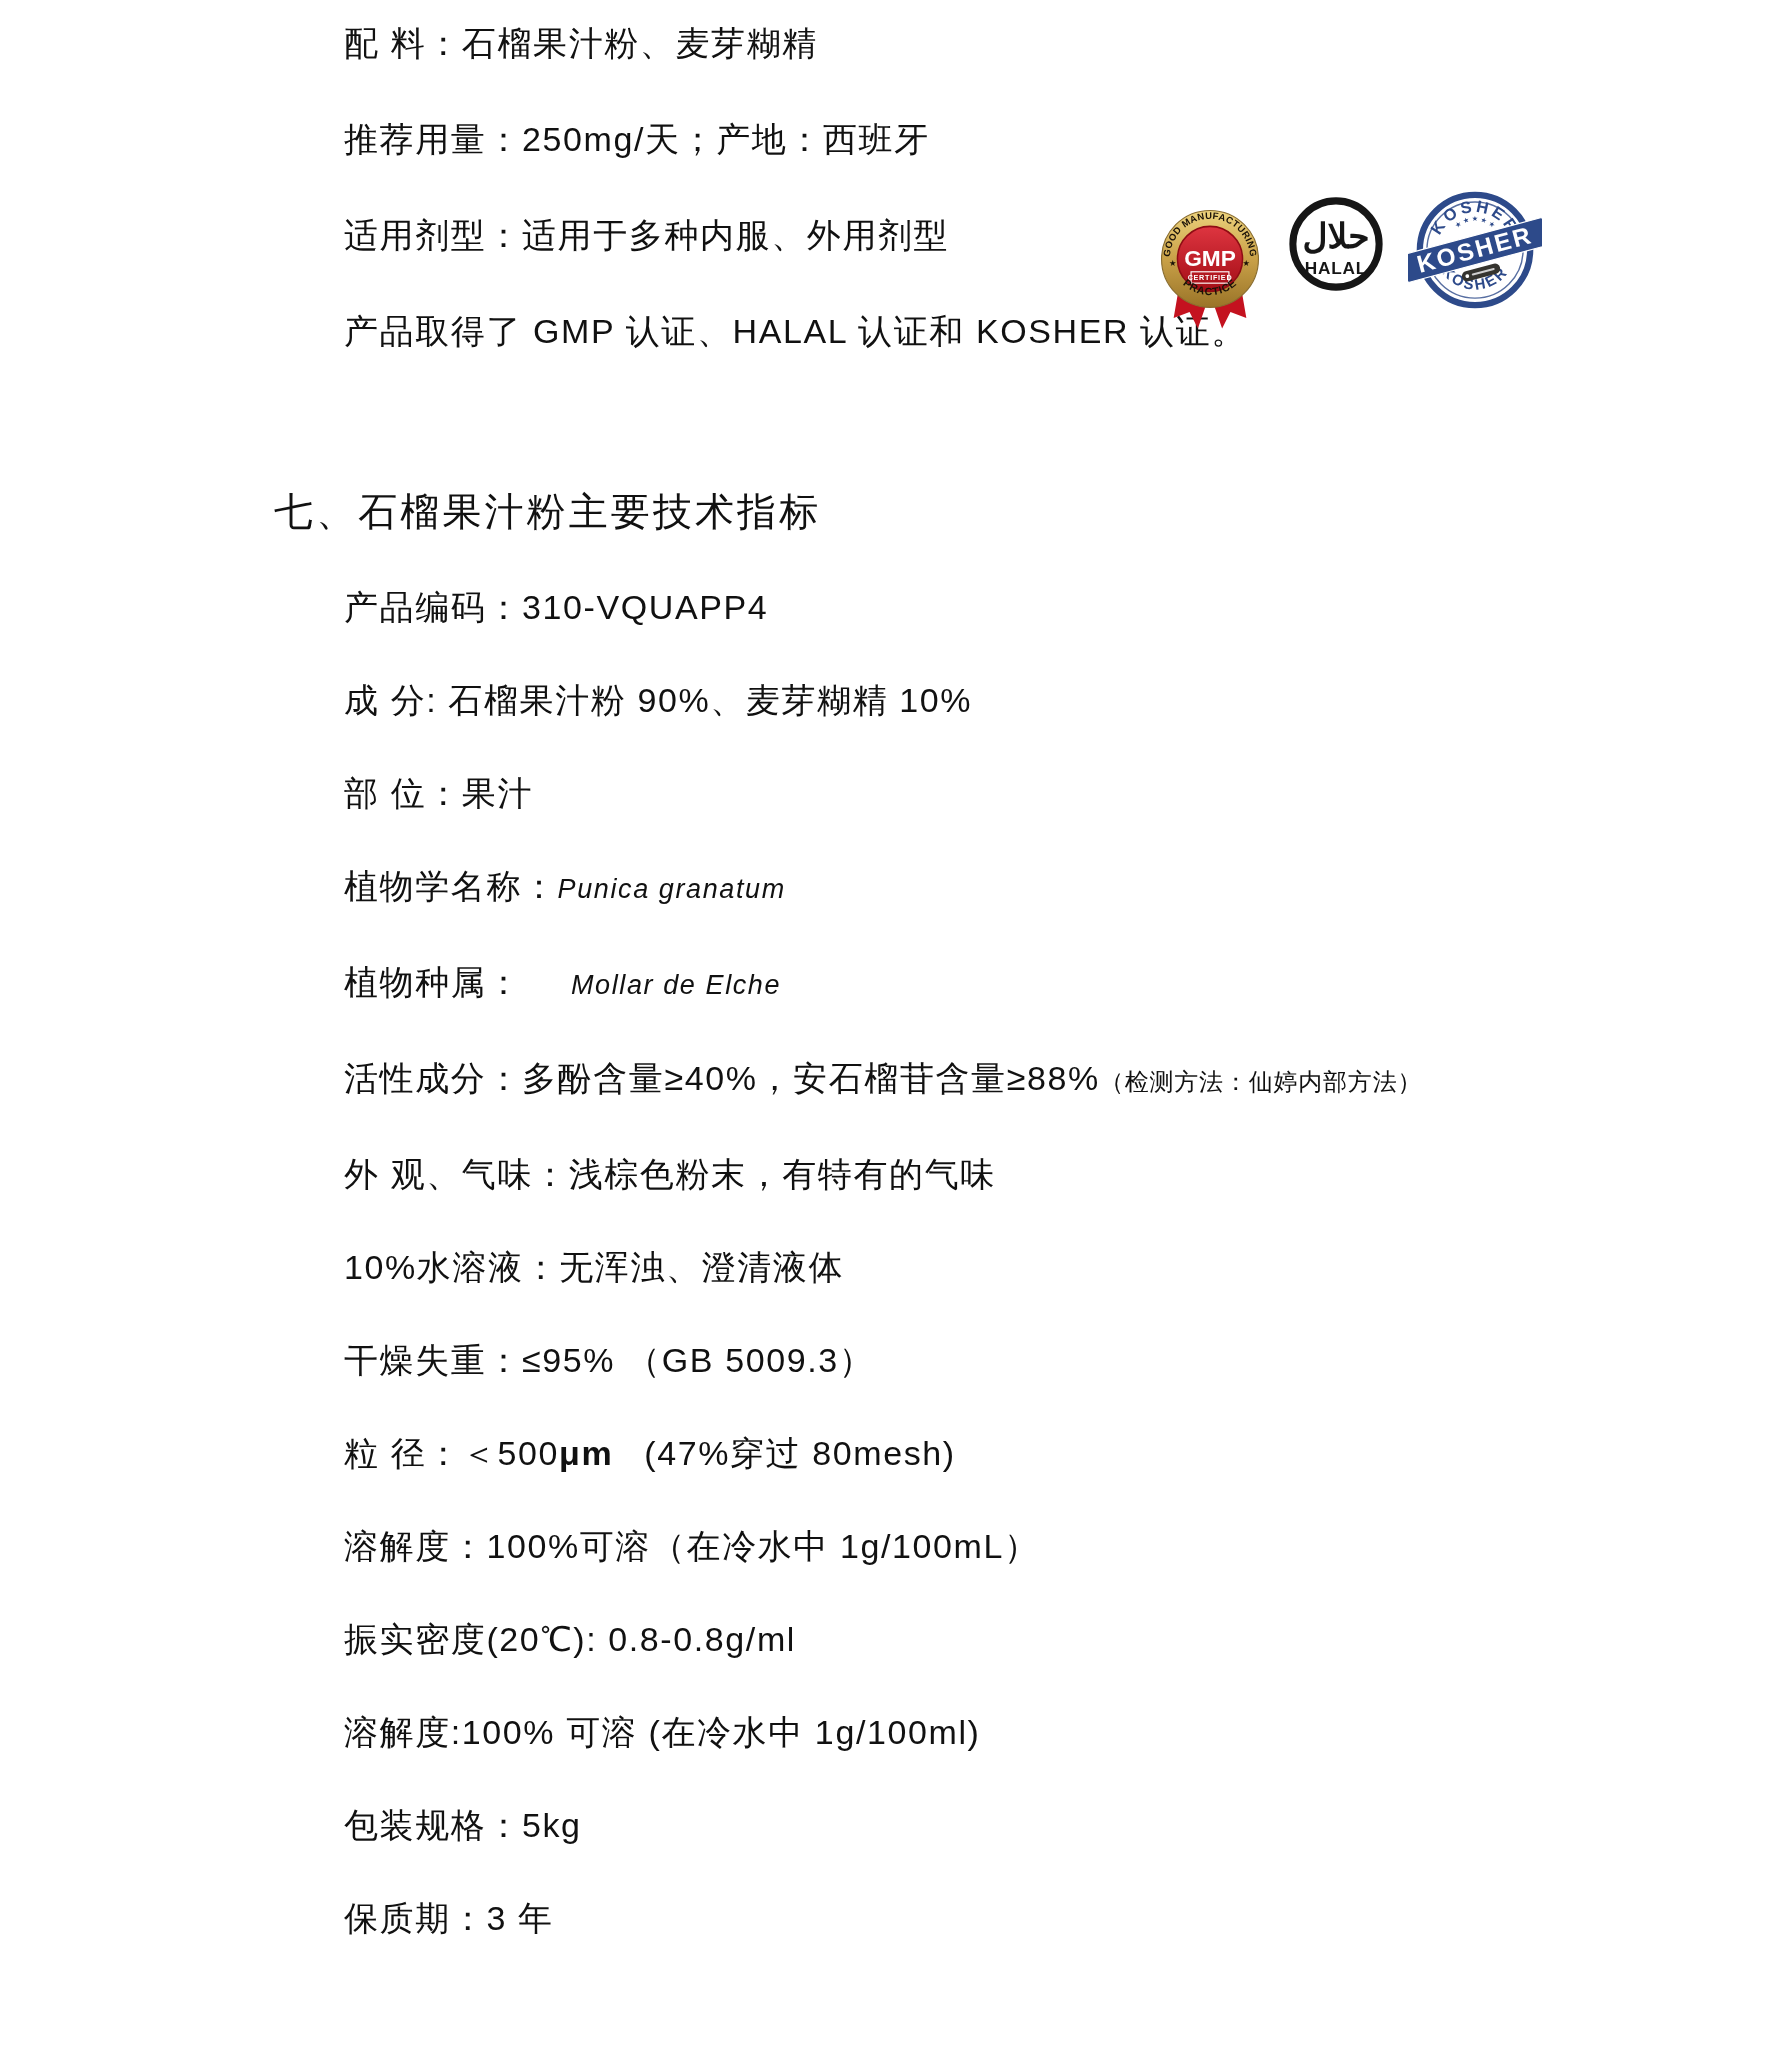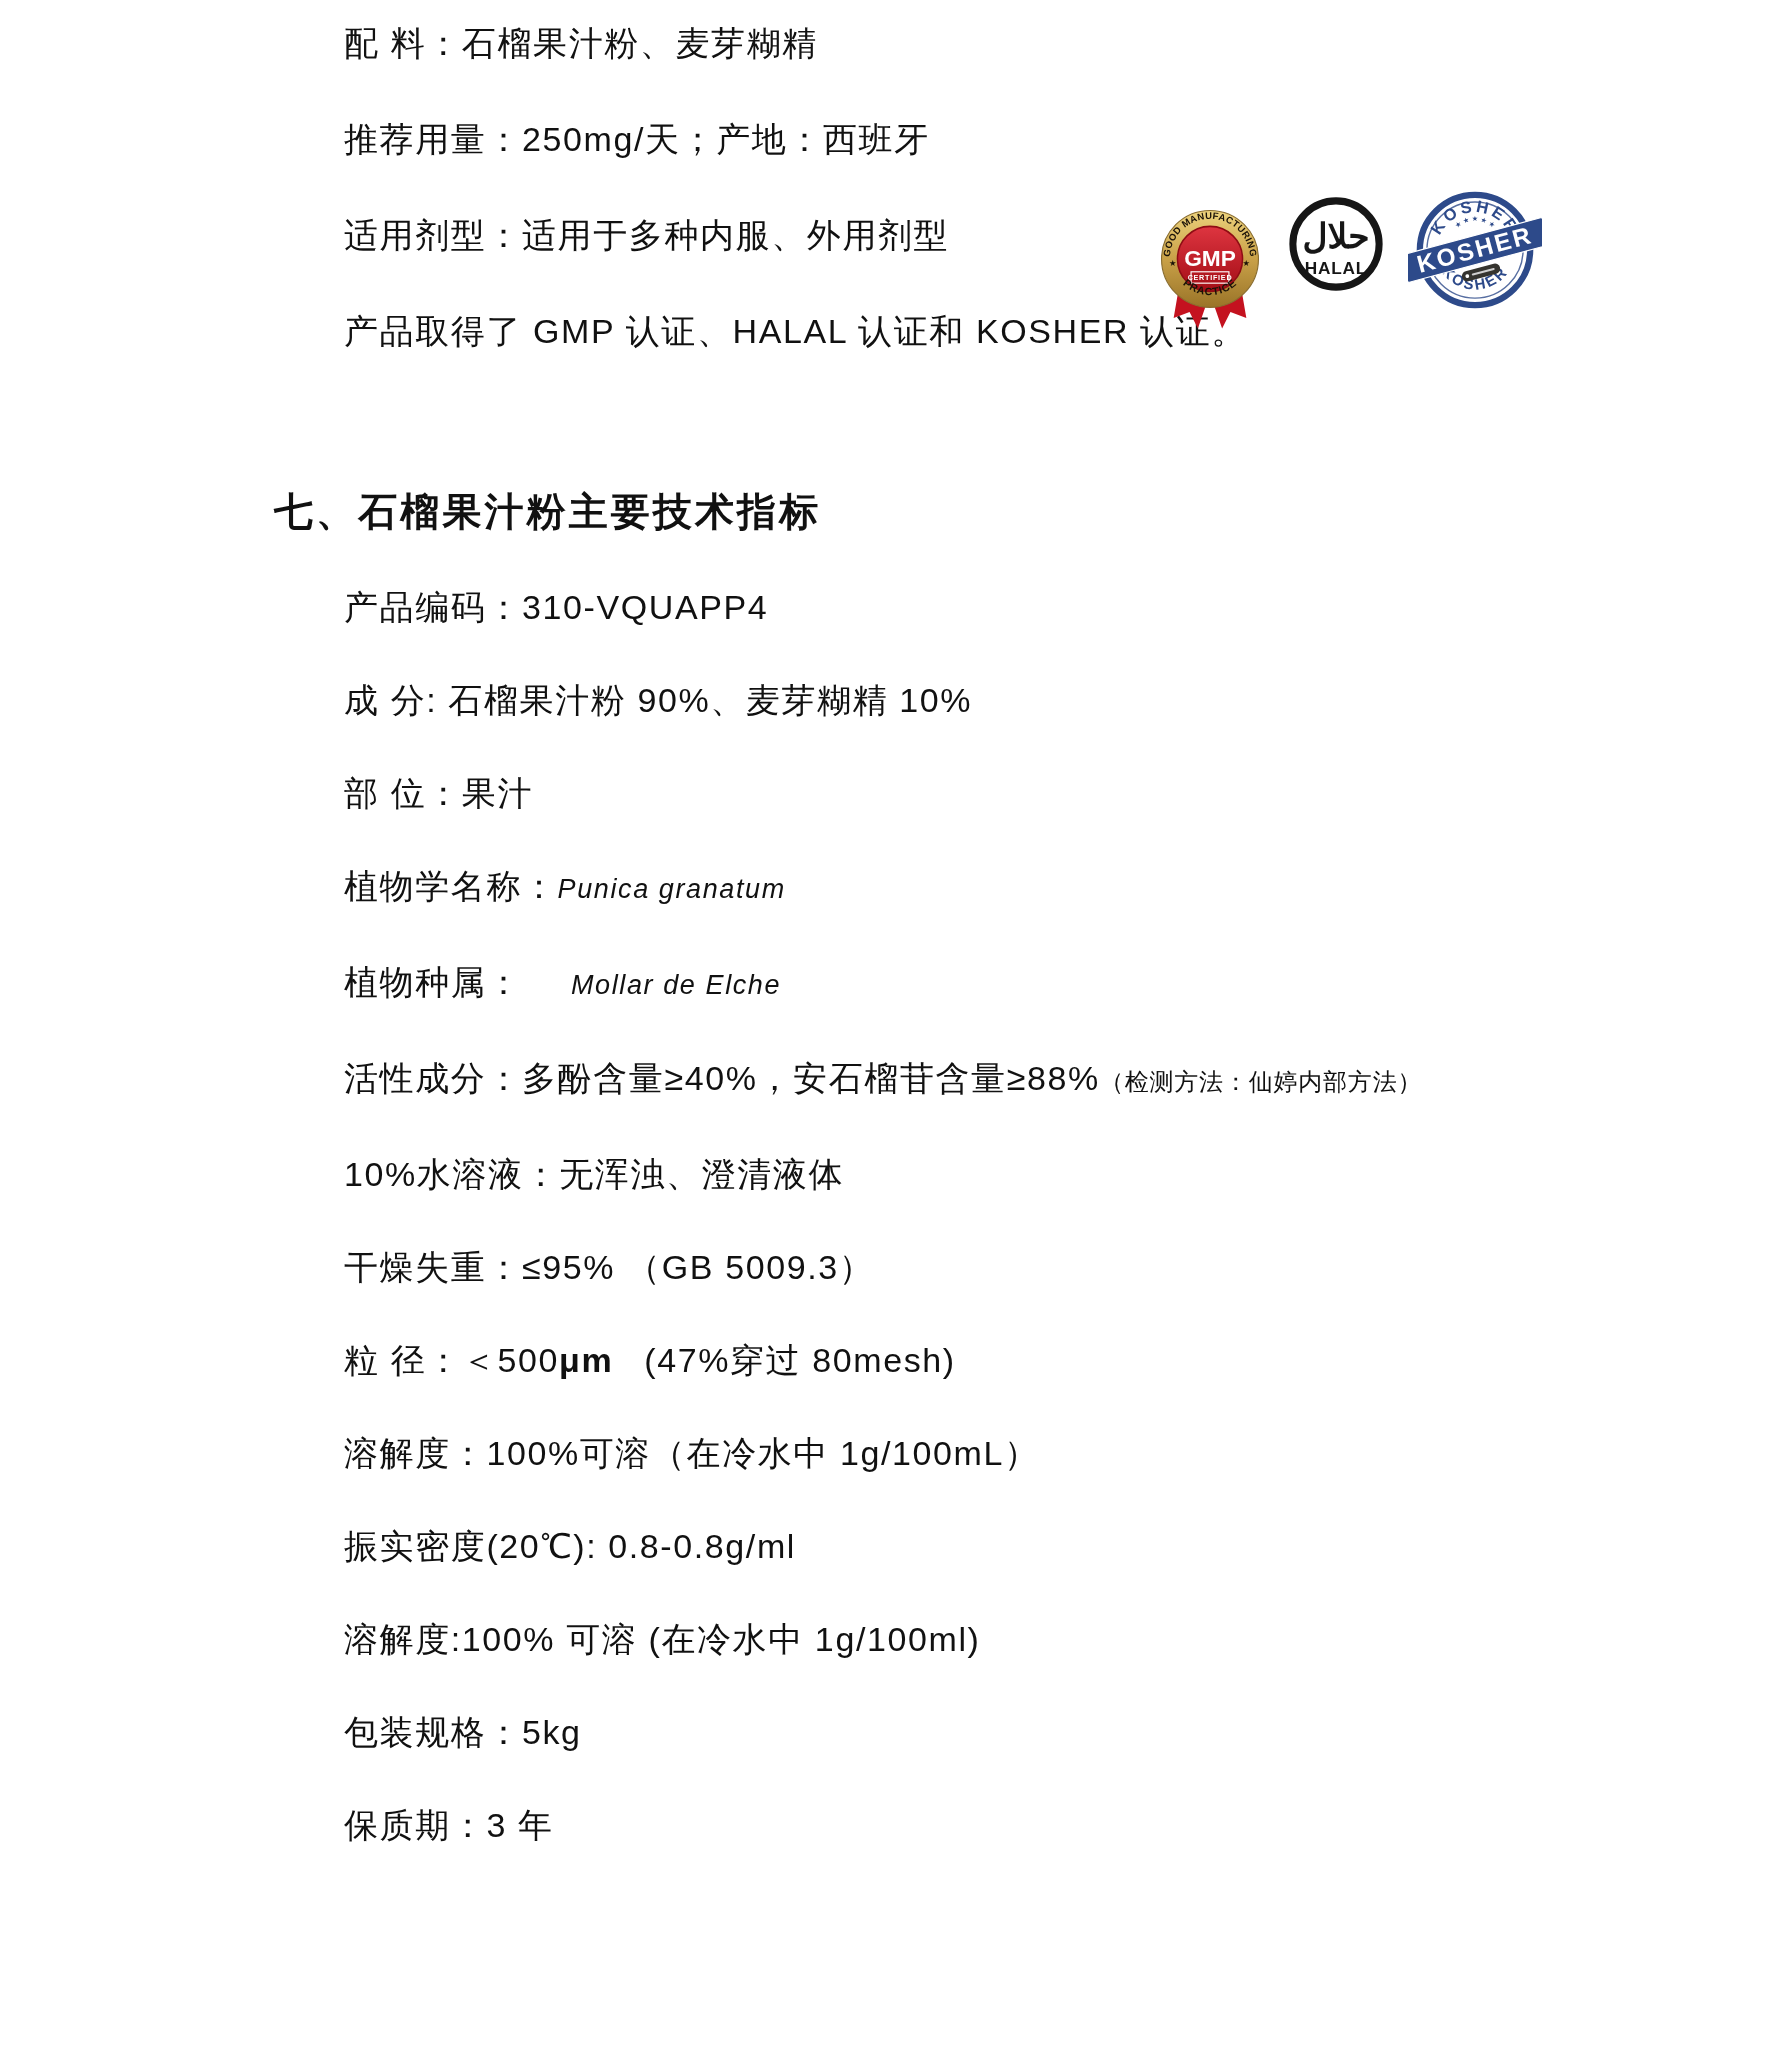--- a/index.html
+++ b/index.html
@@ -19,21 +19,21 @@
     line-height: 39px;
     letter-spacing: 1.6px;
     white-space: nowrap;
   }
   p.spec { margin-bottom: 54px; }
 
   h2.heading {
     margin: 138px 0 53px -70px;
     font-size: 39px;
     line-height: 46px;
-    font-weight: bold;
+    font-weight: normal;
     letter-spacing: 3.1px;
     white-space: nowrap;
   }
 
   .italic { font-style: italic; font-size: 27px; }
   .gap-left { margin-left: 49px; }
   .gap-left-sm { margin-left: 31px; }
   .small { font-size: 24px; letter-spacing: 0.8px; }
   .bold { font-weight: bold; }
 
@@ -74,20 +74,21 @@
     </p>
 
     <p class="line spec">
       <span>植物种属：</span><span class="italic gap-left">Mollar de Elche</span>
     </p>
 
     <p class="line spec">
       <span>活性成分：多酚含量≥40%，安石榴苷含量≥88%</span><span class="small">（检测方法：仙婷内部方法）</span>
     </p>
 
+    <p class="line spec">外 观、气味：浅棕色粉末，有特有的气味</p>
     <p class="line spec">10%水溶液：无浑浊、澄清液体</p>
     <p class="line spec">干燥失重：≤95% （GB 5009.3）</p>
 
     <p class="line spec">
       <span>粒 径：＜500</span><span class="bold">μm</span><span class="gap-left-sm">(47%穿过 80mesh)</span>
     </p>
 
     <p class="line spec">溶解度：100%可溶（在冷水中 1g/100mL）</p>
     <p class="line spec">振实密度(20℃): 0.8-0.8g/ml</p>
     <p class="line spec">溶解度:100% 可溶 (在冷水中 1g/100ml)</p>

